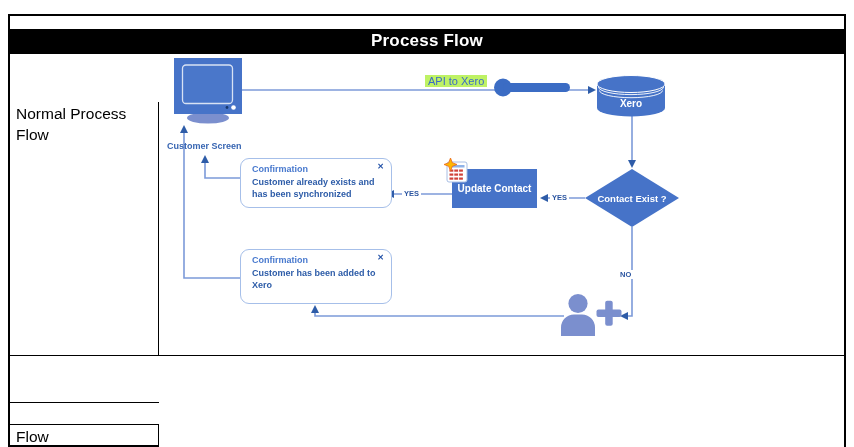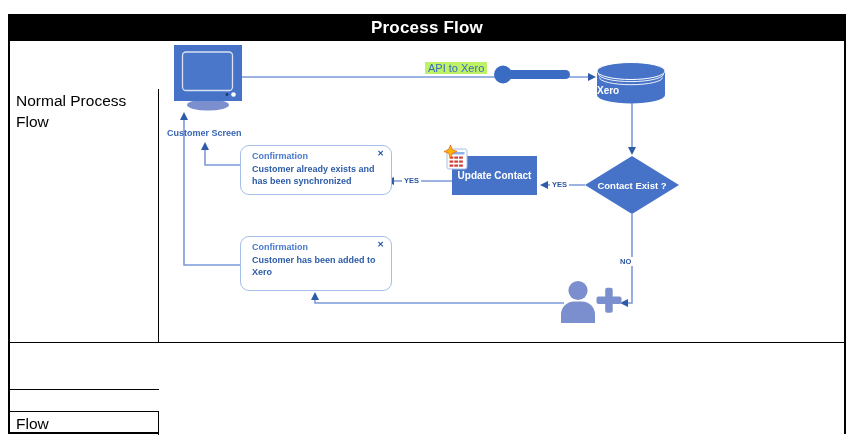--- a/index.html
+++ b/index.html
@@ -2,39 +2,39 @@
 <html><head>
 <meta charset="utf-8">
 <style>
   * { margin:0; padding:0; box-sizing:border-box; }
   html,body { width:854px; height:447px; background:#fff; font-family:"Liberation Sans", sans-serif; }
   .stage { position:relative; width:854px; height:447px; background:#fff; overflow:hidden; }
 
   
   .tbl { position:absolute; left:8px; top:14px; width:838px; border:2px solid #000; background:#fff; }
   .row { display:grid; grid-template-columns:149px 1fr; border-top:1.5px solid #000; }
-  .row.first { border-top:none; }
+  .row.first { border-top:none;margin-top:13px; }
   .title-row { display:block; height:24px; background:#000; }
   .title-text { color:#fff; font-size:17px; font-weight:600; text-align:center; line-height:24px; letter-spacing:.2px; }
   .lcell { border-right:1.5px solid #000; padding:1px 6px; font-size:15.5px; color:#000; line-height:21px;margin-top:48px; }
   .ccell { position:relative; background:#fff; }
   .body-row   { height:302px; }
   .alt-row    { height:47px; }
   .exc-row    { height:22px; }
   .exc-row .lcell { line-height:19px; }
   .empty-row  { height:21px; }
 
   
   .diagram { position:absolute; inset:0; overflow:hidden; }
   .wires { position:absolute; left:0; top:0; }
   .dlabel { position:absolute; color:#3765B2; font-weight:600; white-space:nowrap; }
   .lbl-api { left:266px; top:21px; font-size:11px; font-weight:400; color:#3B6CC4; background:#bef264; padding:0 3px; z-index:3; }
   .lbl-screen { left:8px; top:87px; font-size:9px; }
   .lbl-add { left:329px; top:279px; width:200px; text-align:center; font-size:11px; white-space:normal; }
-  .lbl-xero { left:438px; top:44px; width:68px; text-align:left; color:#fff; font-size:10px; font-weight:600; z-index:2; }
+  .lbl-xero { left:438px; top:44px; width:68px; text-align:center; color:#fff; font-size:10px; font-weight:600; z-index:2; }
   .lbl-decision { left:426px; top:115px; width:94px; height:58px; display:flex; align-items:center; justify-content:center; color:#fff; font-size:9.5px; font-weight:600; z-index:2; }
   .edge { position:absolute; font-size:7.5px; font-weight:700; color:#2B55A0; background:#fff; padding:0 2px; z-index:3; }
   .edge-yes1 { left:391px; top:139px; }
   .edge-yes2 { left:243px; top:135px; }
   .edge-no   { left:459px; top:216px; }
 
   .update-box { position:absolute; left:293px; top:115px; width:85px; height:39px; background:#4673C8;
     display:flex; align-items:center; justify-content:center; color:#fff; font-size:10px; font-weight:600; z-index:1; }
   .cal-svg { position:absolute; left:282px; top:101px; z-index:2; }
 

